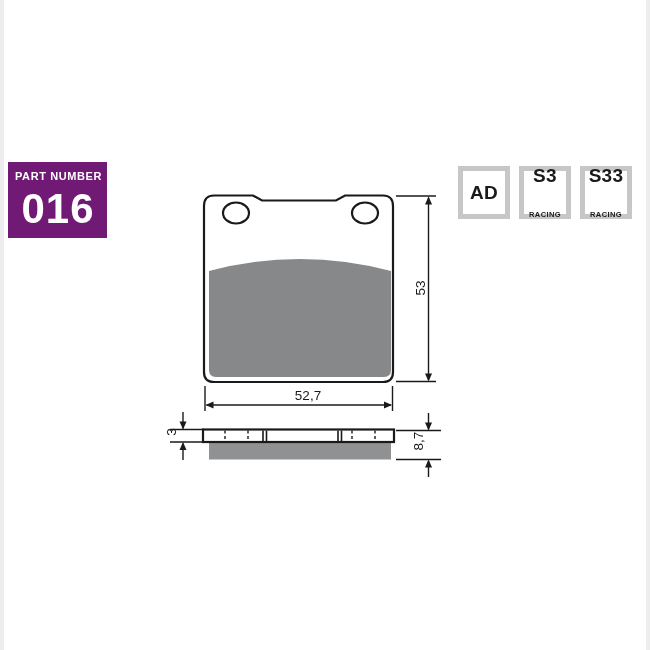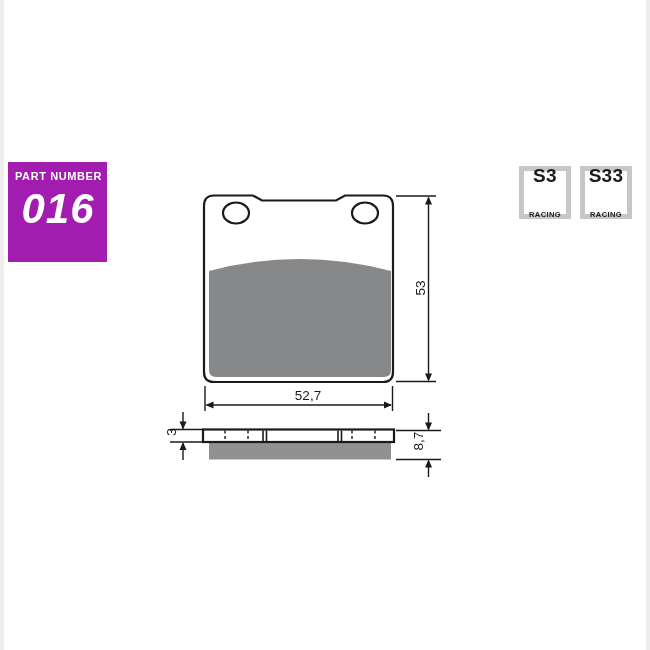--- a/index.html
+++ b/index.html
@@ -6,28 +6,28 @@
   body{
     width:650px;height:650px;position:relative;background:#ffffff;overflow:hidden;
     font-family:"Liberation Sans",sans-serif;
   }
   .edge-strip{position:absolute;top:0;bottom:0;width:4px;background:#ededed;}
   .edge-strip.left{left:0;}
   .edge-strip.right{right:0;}
 
   
   .part-badge{
-    position:absolute;left:8px;top:162px;width:99px;height:100px;
-    background:#a21caf;color:#fff;box-sizing:border-box;padding:8px 6px 0 7px;
+    position:absolute;left:8px;top:162px;width:99px;height:76px;
+    background:#701a75;color:#fff;box-sizing:border-box;padding:8px 6px 0 7px;
   }
   .part-badge .pb-label{
     font-size:11px;font-weight:700;letter-spacing:0.6px;white-space:nowrap;
   }
   .part-badge .pb-number{
-    font-size:42px;font-weight:700;text-align:center;margin-top:3px;letter-spacing:1px;font-style:italic;
+    font-size:42px;font-weight:700;text-align:center;margin-top:3px;letter-spacing:1px;
   }
 
   
   .compound-row{position:absolute;left:458px;top:166px;width:180px;height:53px;}
   .compound-badge{
     position:absolute;top:0;width:52px;height:53px;box-sizing:border-box;
     border:5px solid #c6c8c6;background:#fff;display:flex;flex-direction:column;
     align-items:center;justify-content:center;color:#1a1a1a;
   }
   .compound-badge.b0{left:0;}
@@ -45,20 +45,24 @@
 
 <div class="edge-strip left"></div>
 <div class="edge-strip right"></div>
 
 <div class="part-badge">
   <div class="pb-label">PART NUMBER</div>
   <div class="pb-number">016</div>
 </div>
 
 <div class="compound-row">
+  <div class="compound-badge b0">
+    <span class="badge-code">AD</span>
+
+  </div>
   <div class="compound-badge b1">
     <span class="badge-code">S3</span>
     <span class="badge-sub">RACING</span>
   </div>
   <div class="compound-badge b2">
     <span class="badge-code">S33</span>
     <span class="badge-sub">RACING</span>
   </div>
 </div>
 

